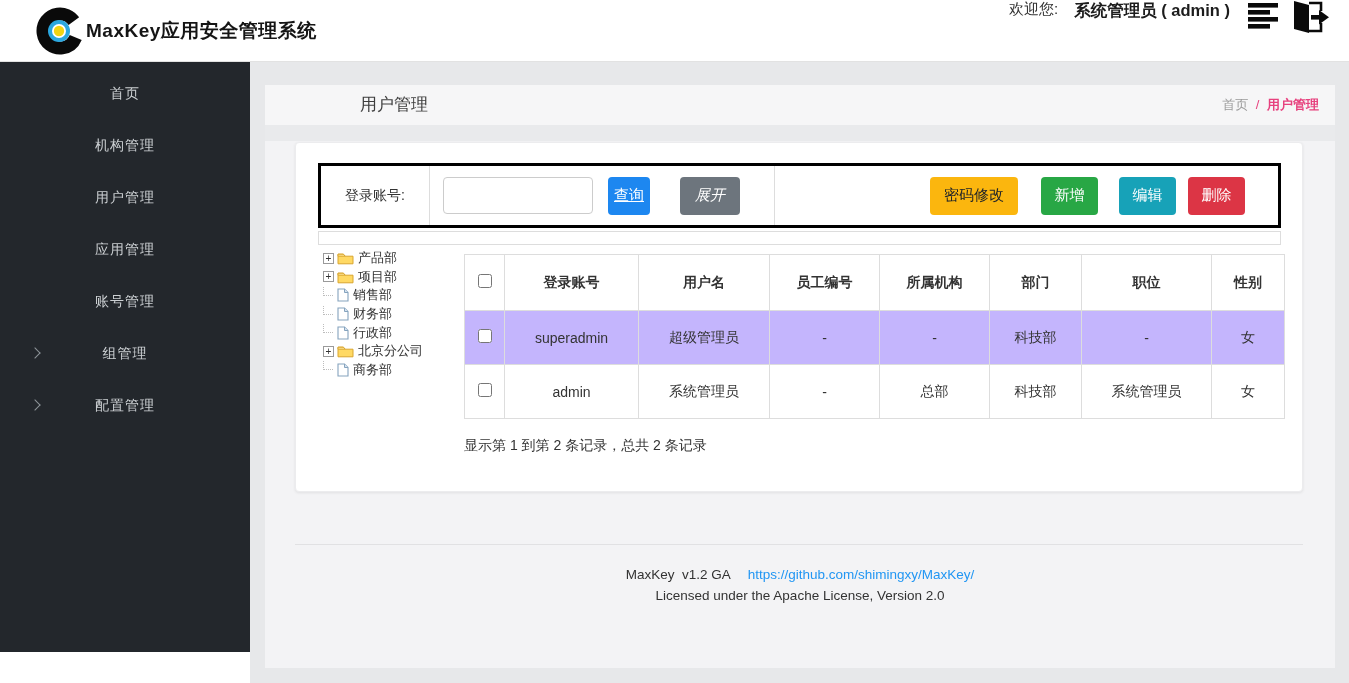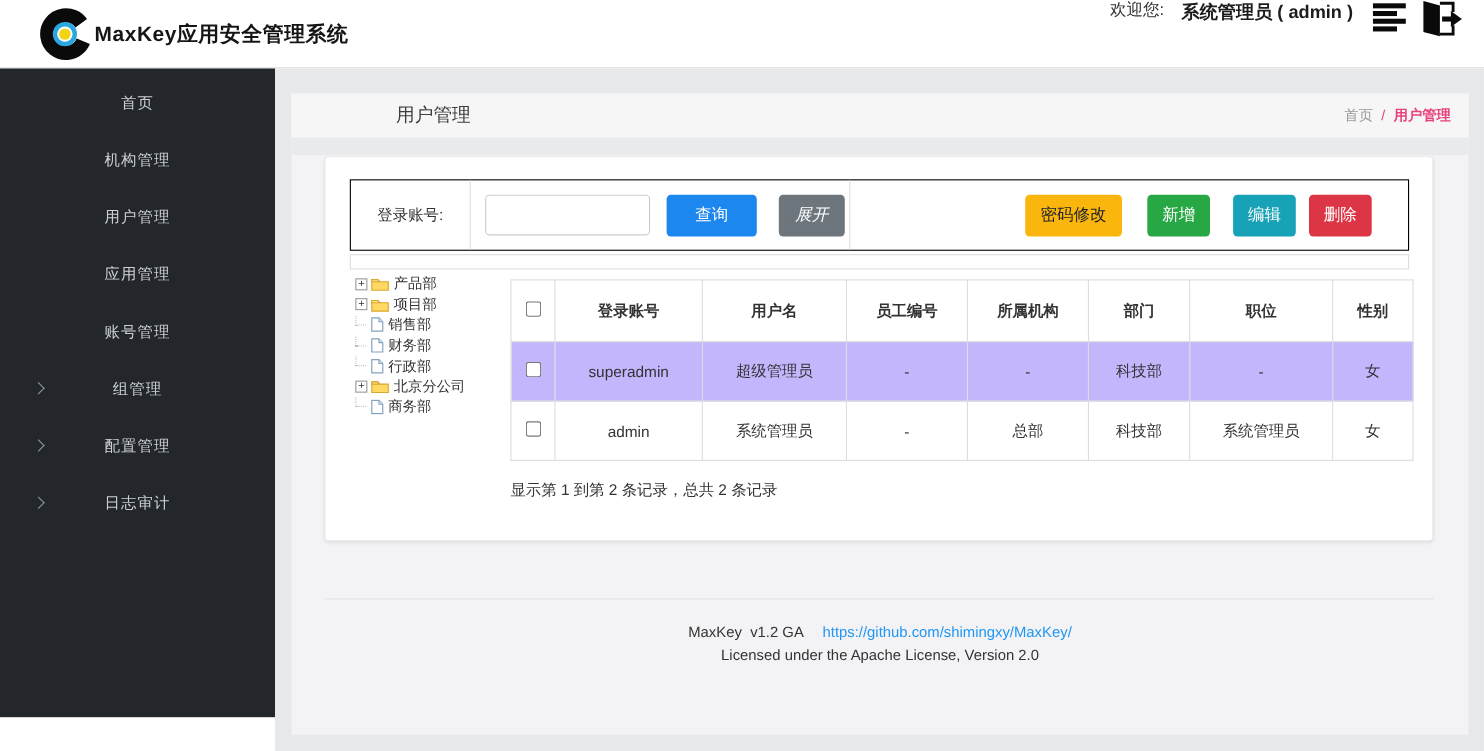--- a/index.html
+++ b/index.html
@@ -39,31 +39,31 @@
   .page-title{position:absolute;left:95px;top:0;line-height:40px;font-size:17px;color:#3d3d3d;}
   .breadcrumb{position:absolute;right:16px;top:0;line-height:40px;font-size:13px;color:#9b9b9b;}
   .breadcrumb .bc-root{color:#9b9b9b;cursor:pointer;}
   .breadcrumb .bc-sep{color:var(--c-pink);margin:0 4px;}
   .breadcrumb .bc-cur{color:var(--c-pink);font-weight:bold;}
   .gapband{position:absolute;left:0;top:40px;width:1070px;height:16px;background:#e9eaec;}
 
   
   .card{position:absolute;left:30px;top:57px;width:1008px;height:350px;background:#fff;
     border:1px solid #ececee;border-radius:4px;box-shadow:0 1px 3px rgba(0,0,0,.08);}
-  .search-box{position:absolute;left:22px;top:20px;width:963px;height:65px;border:1px solid #000000;
+  .search-box{position:absolute;left:22px;top:20px;width:963px;height:65px;border:3px solid #000000;
     display:flex;background:#fff;justify-content:flex-end;}
   .label-cell{width:109px;border-right:1px solid #ddd;display:flex;align-items:center;
     justify-content:center;font-size:14px;color:#333;}
   .mid-cell{width:345px;border-right:1px solid #ddd;display:flex;align-items:center;padding-left:13px;}
   .search-input{width:150px;height:37px;border:1px solid #ccc;border-radius:4px;outline:none;
     font-size:14px;padding:0 8px;margin-right:15px;}
   .btn{display:inline-flex;align-items:center;justify-content:center;height:38px;border:none;
     border-radius:4px;font-size:15px;color:#fff;cursor:pointer;
     font-family:"Liberation Sans","DejaVu Sans",sans-serif;}
-  .btn-query{width:82px;background:var(--c-blue);margin-right:20px;}
+  .btn-query{width:42px;background:var(--c-blue);margin-right:30px;text-decoration:underline;}
   .btn-expand{width:60px;background:var(--c-gray-btn);font-style:italic;}
   .right-cell{flex:1;display:flex;align-items:center;justify-content:flex-end;padding-right:33px;}
   .btn-pwd{background:var(--c-amber);color:#212529;padding:0 14px;margin-left:22px;}
   .btn-add{width:57px;background:var(--c-green);margin-left:23px;}
   .btn-edit{width:57px;background:var(--c-teal);margin-left:21px;}
   .btn-del{width:57px;background:var(--c-red);margin-left:12px;}
   .toolbar-strip{position:absolute;left:22px;top:88px;width:963px;height:14px;border:1px solid #ddd;background:#fff;}
 
   
   .tree{position:absolute;left:27px;top:106px;width:138px;list-style:none;}
@@ -168,24 +168,20 @@
       <div class="side-item">
         <span class="chev"></span>
         <span class="side-label">组管理</span>
       </div>
 
       <div class="side-item">
         <span class="chev"></span>
         <span class="side-label">配置管理</span>
       </div>
 
-      <div class="side-item">
-        <span class="chev"></span>
-        <span class="side-label">日志审计</span>
-      </div>
     </nav>
 
   <div class="region">
     <div class="wrapper">
 
       <div class="pagebar">
         <span class="page-title">用户管理</span>
         <span class="breadcrumb">
           <span class="bc-root">首页</span>
           <span class="bc-sep">/</span>

